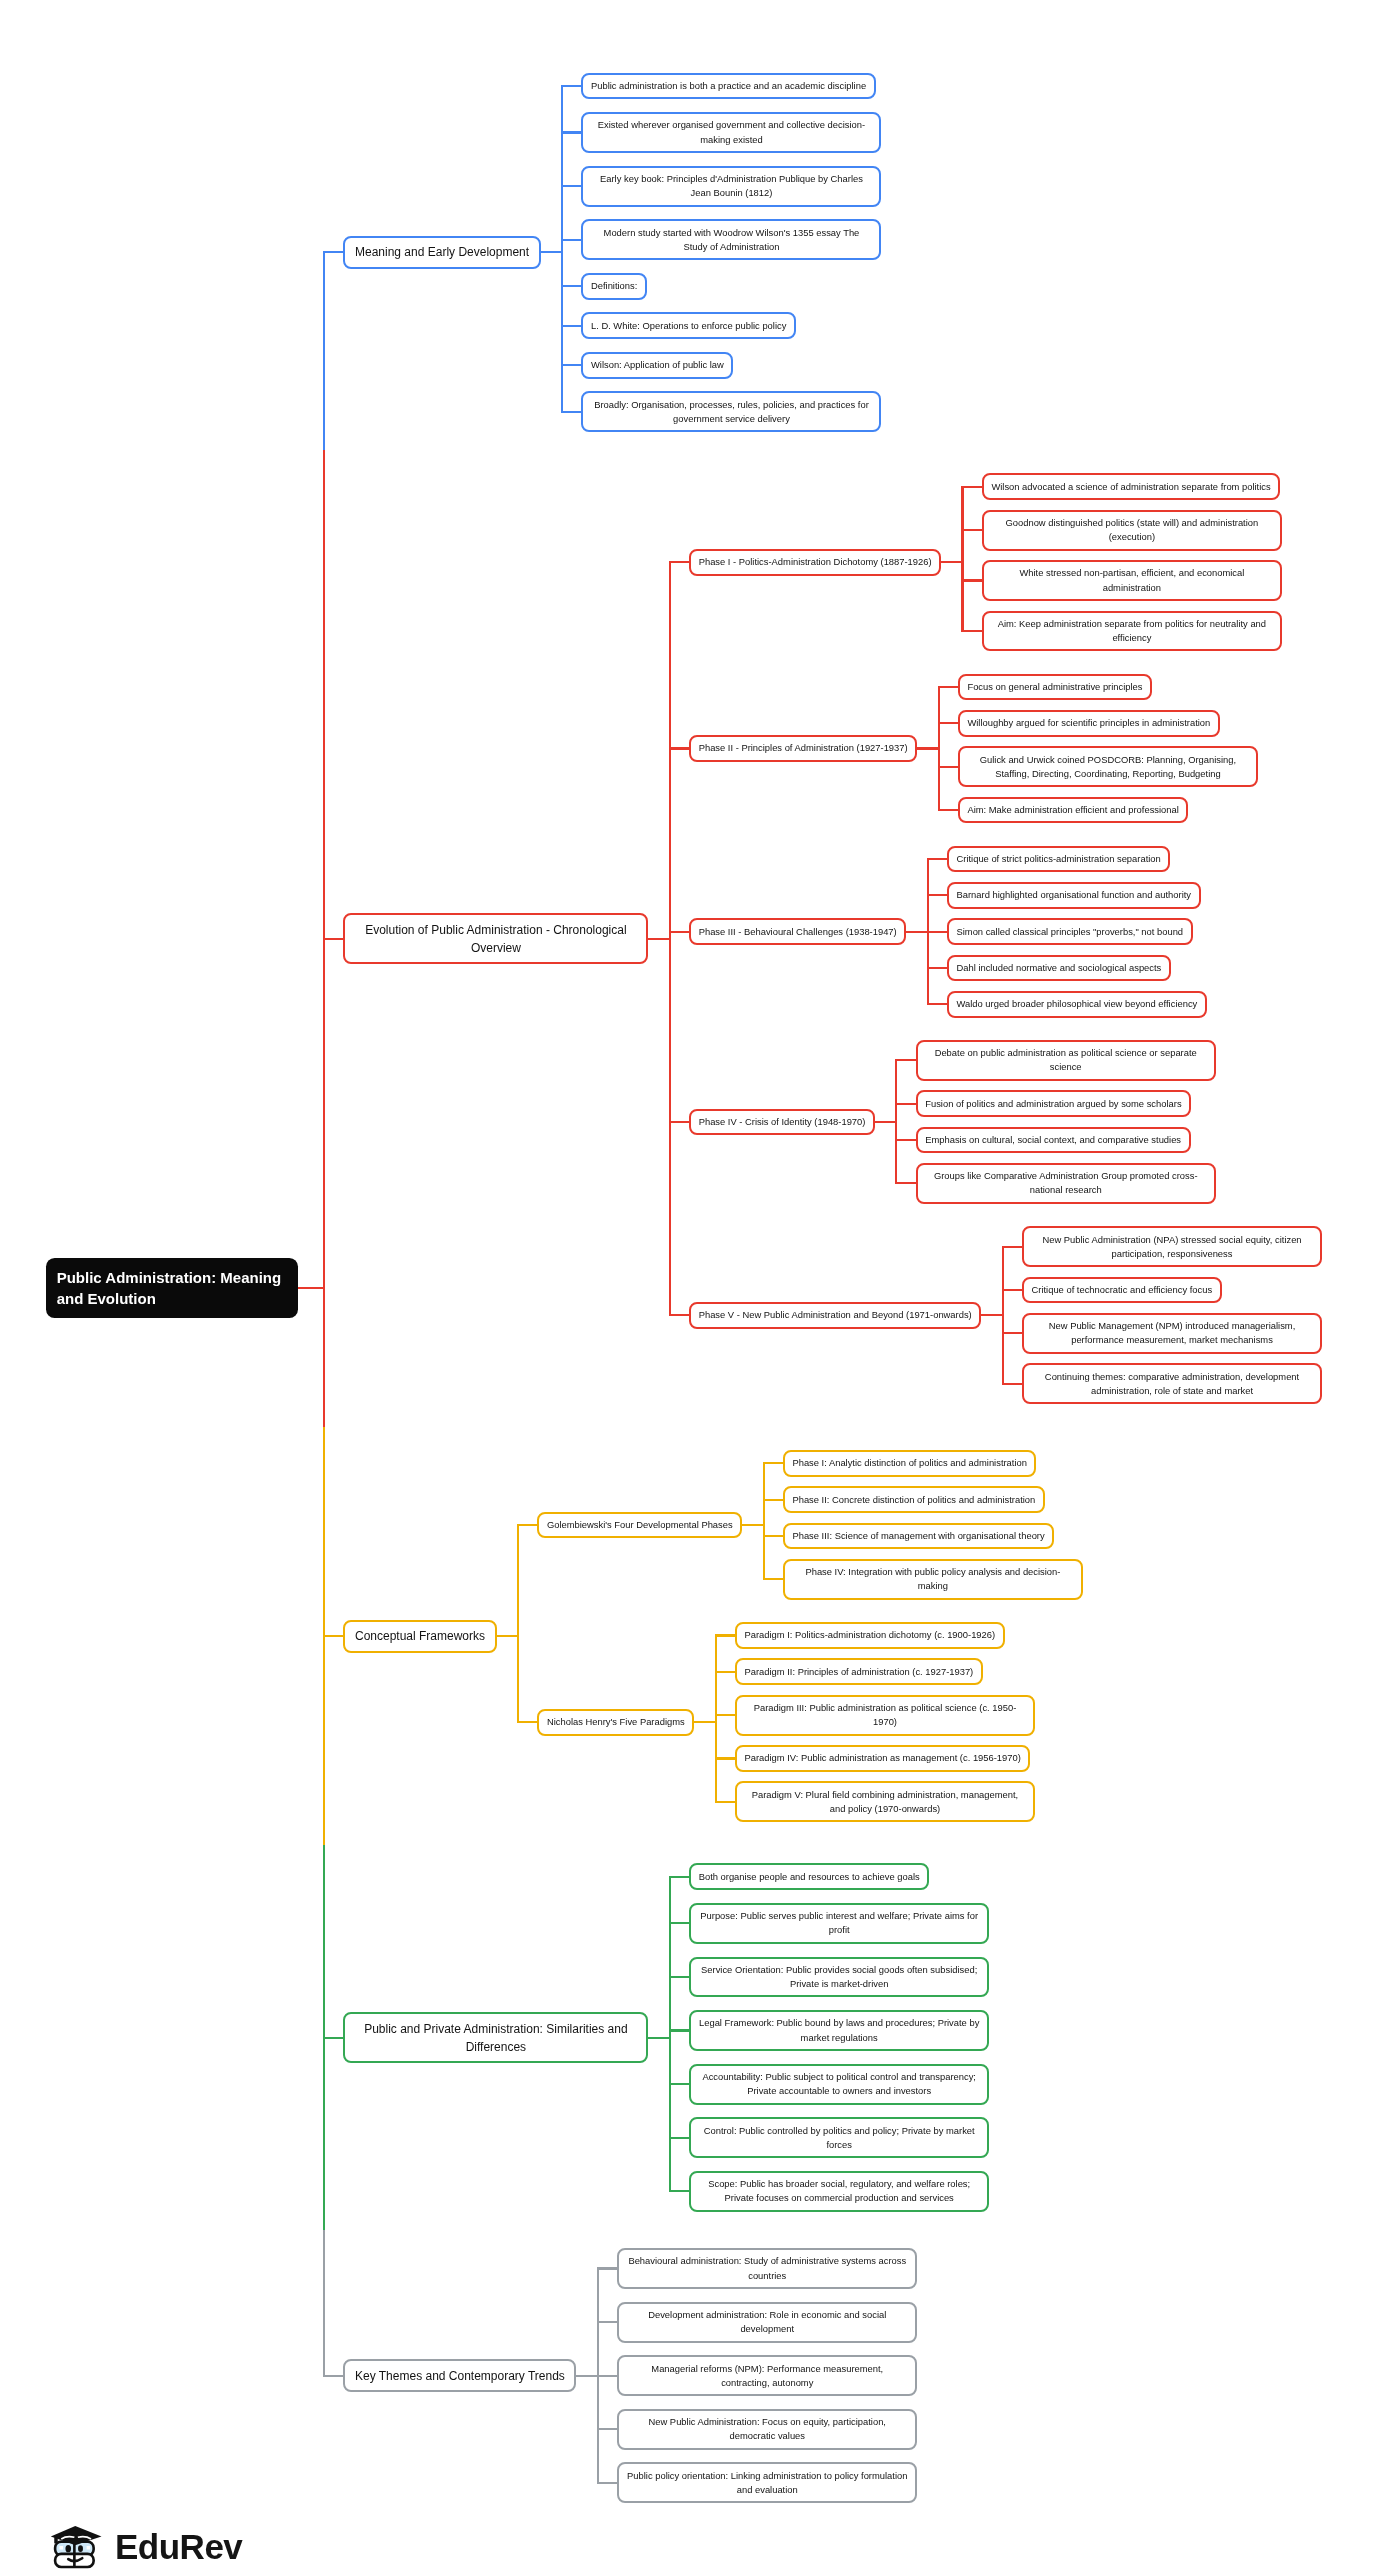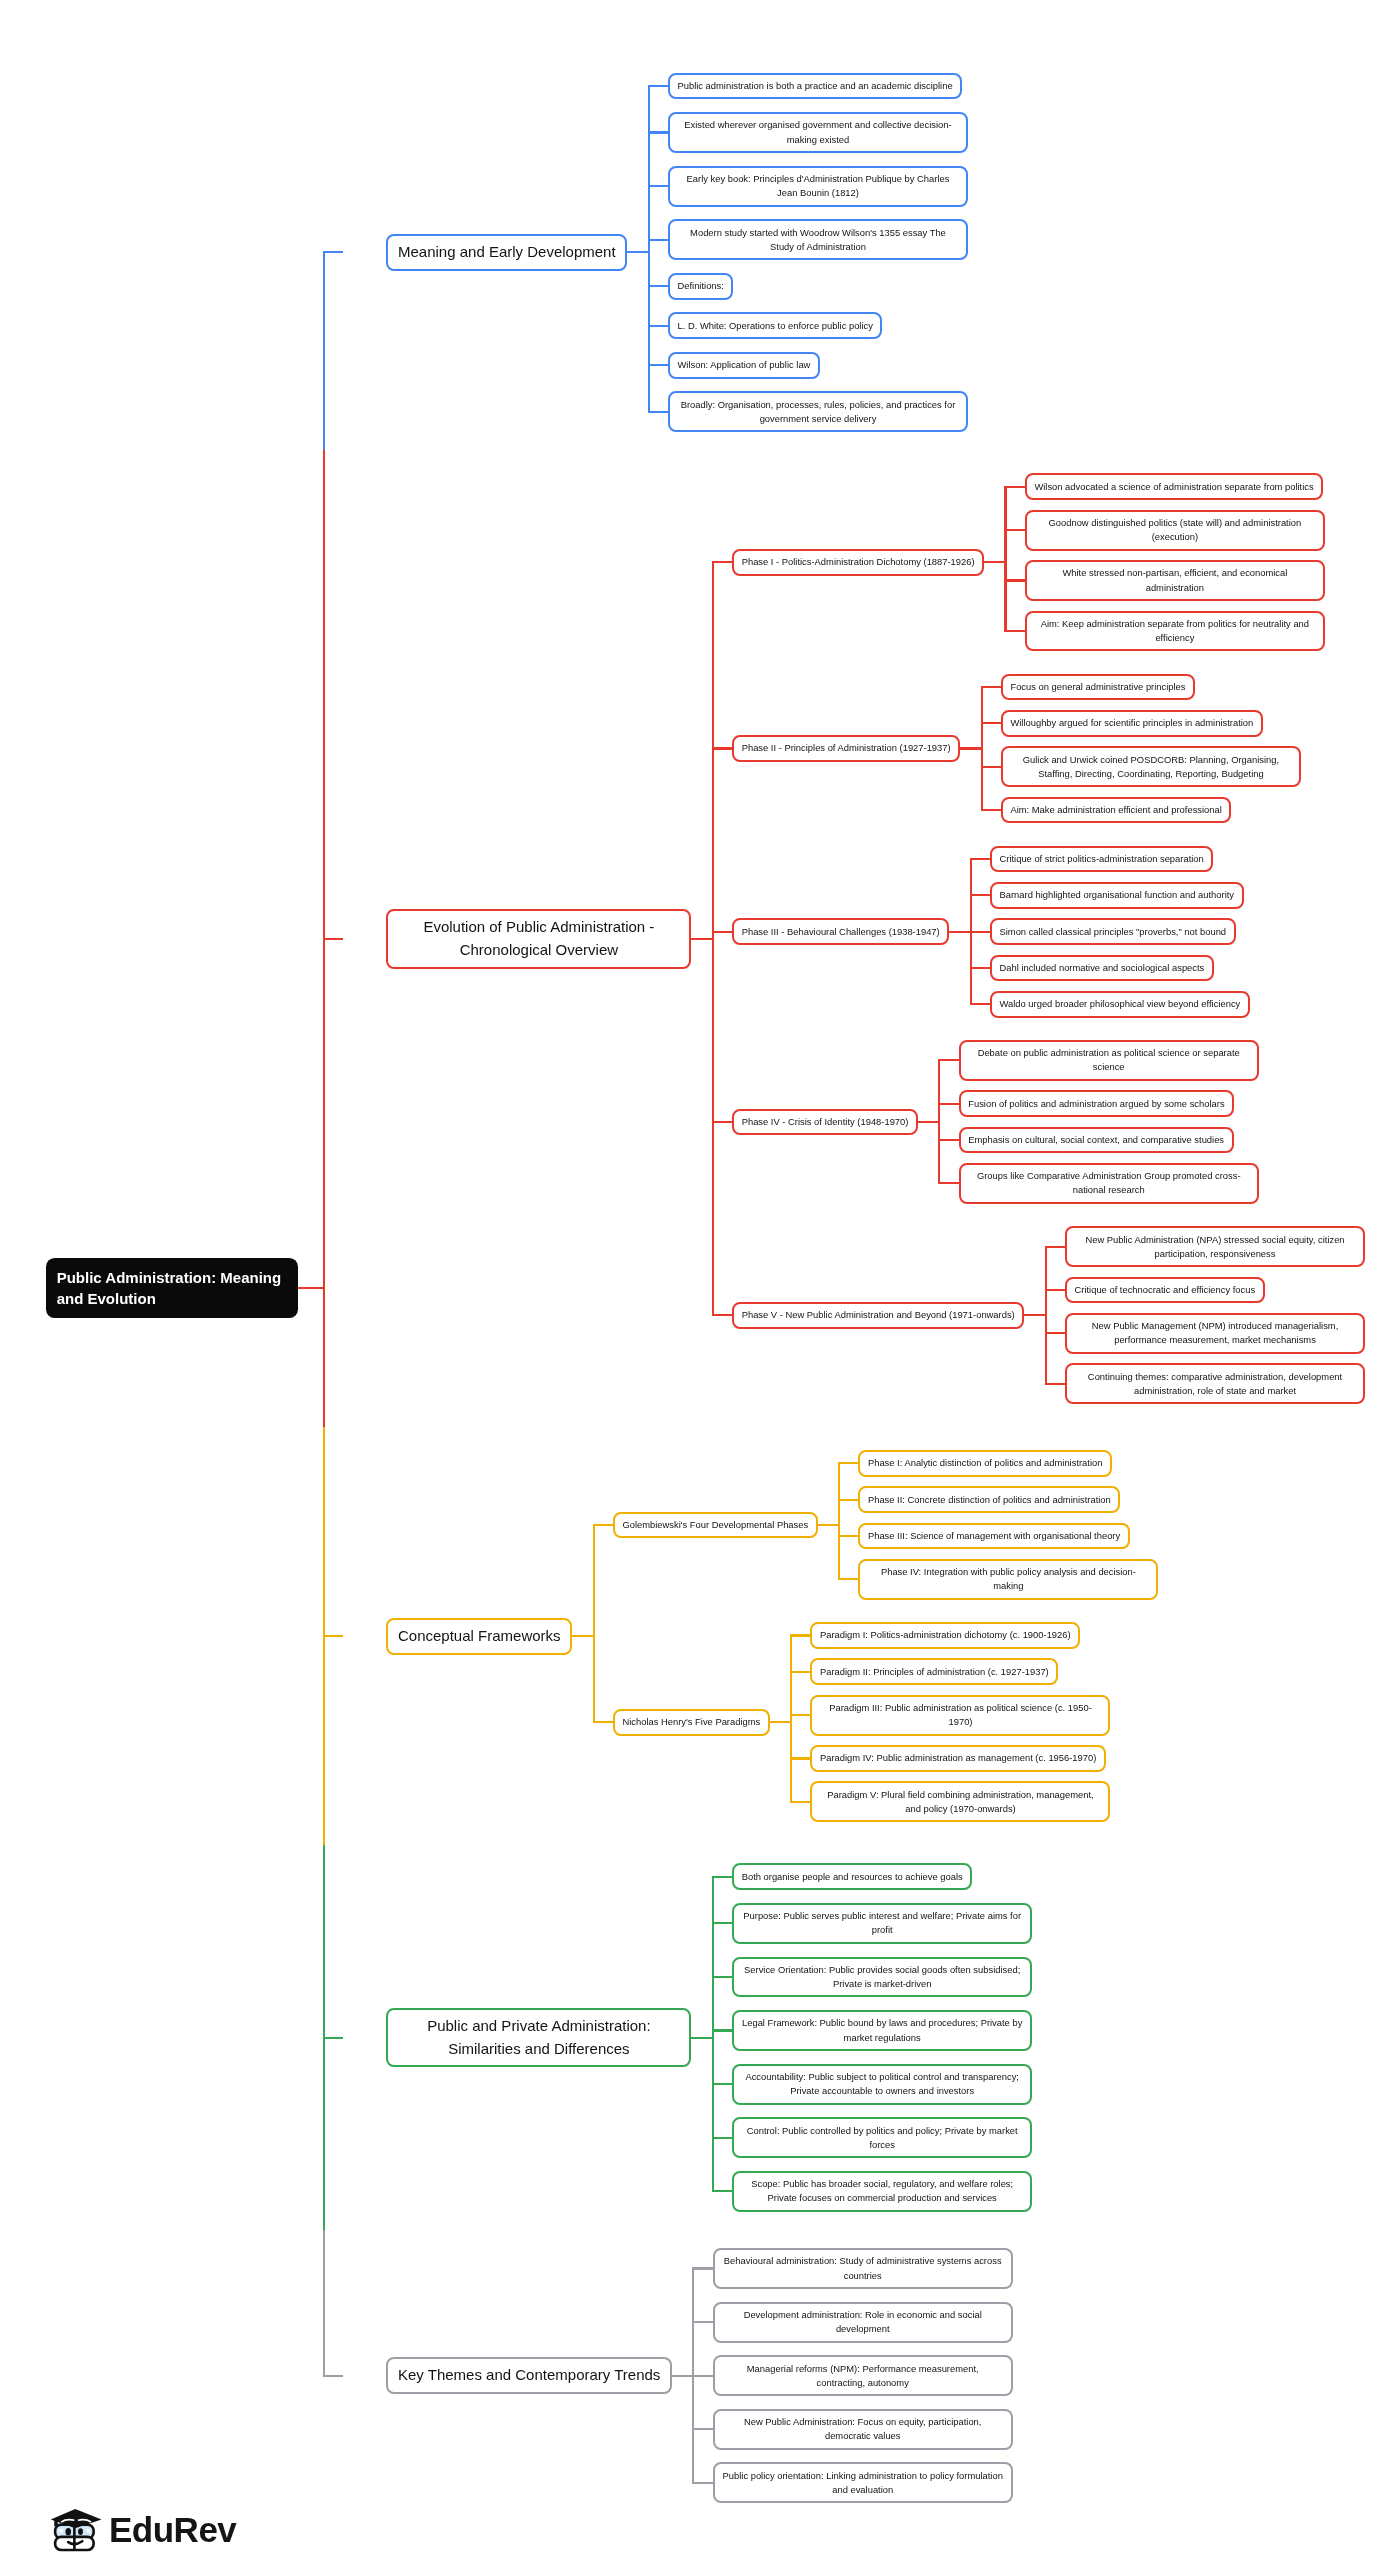--- a/index.html
+++ b/index.html
@@ -77,32 +77,31 @@
     padding: 4.3px 7.5px;
     text-align: center;
     font-size: 9.4px;
     line-height: 1.5;
     width: max-content;
     max-width: 300px;
     flex: none;
     color: #131313;
   }
   li.lvl1 > .box {
-    font-size: 15px;
+    font-size: 12px;
     padding: 5.4px 9.6px;
     max-width: 305px;
-    margin-left: 43px;
   }
 
   .watermark {
     position: absolute;
-    left: 49px; bottom: 17px;
+    left: 49px; bottom: 0;
     display: flex;
     align-items: center;
-    gap: 4px;
+    gap: 10px;
   }
   .watermark .brand {
     font-size: 35px;
     font-weight: bold;
     color: #151515;
     letter-spacing: -0.5px;
   }
 </style>
 </head>
 <body>

